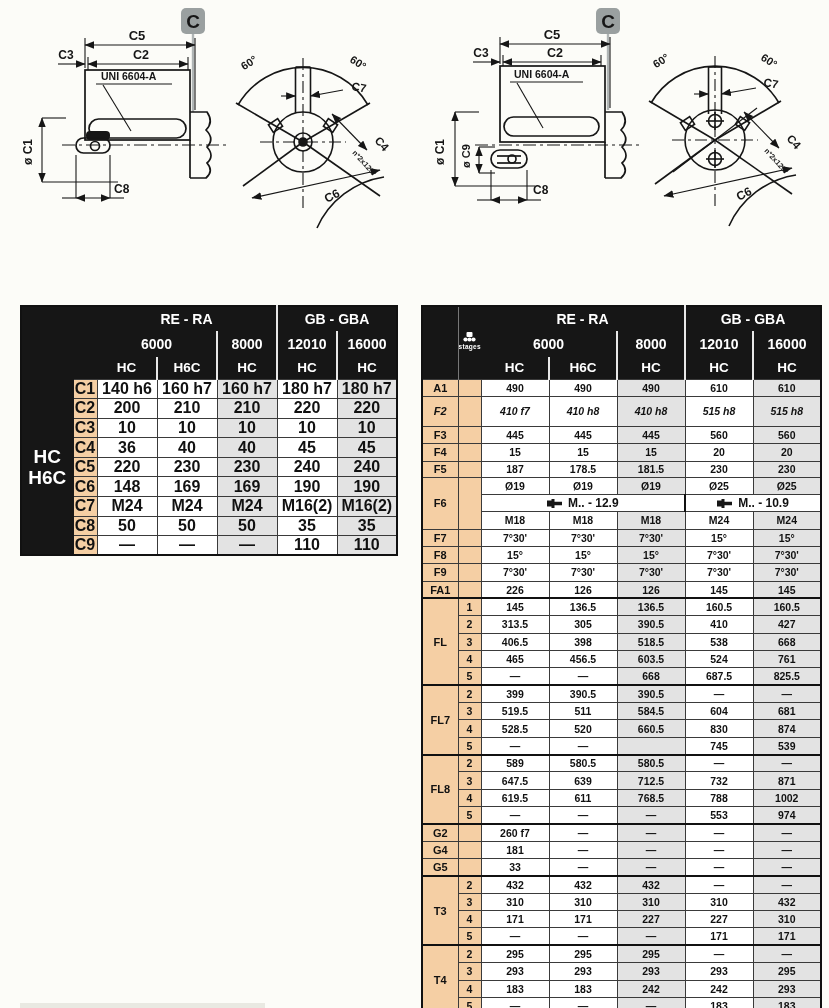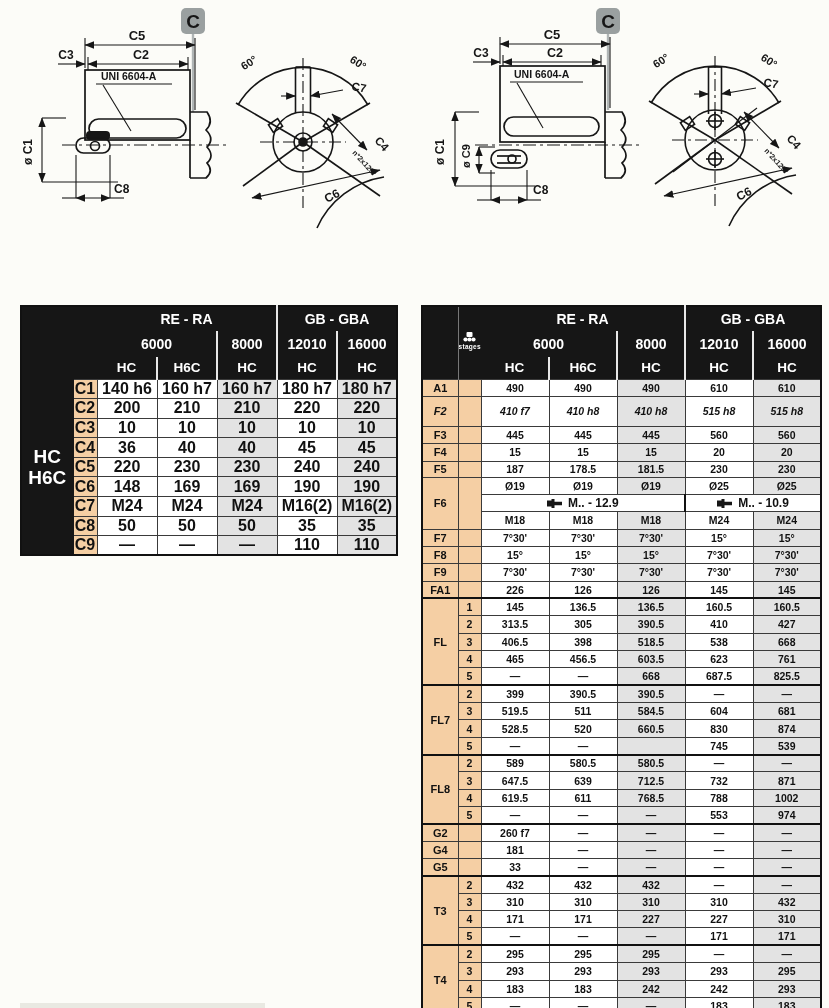--- a/index.html
+++ b/index.html
@@ -492,21 +492,21 @@
             <td class="val">398</td>
             <td class="val alt">518.5</td>
             <td class="val">538</td>
             <td class="val alt">668</td>
           </tr>
           <tr style="height: 17.35px;">
             <td class="stg" rowspan="1">4</td>
             <td class="val">465</td>
             <td class="val">456.5</td>
             <td class="val alt">603.5</td>
-            <td class="val">623</td>
+            <td class="val">524</td>
             <td class="val alt">761</td>
           </tr>
           <tr style="height: 17.35px;">
             <td class="stg" rowspan="1">5</td>
             <td class="val">—</td>
             <td class="val">—</td>
             <td class="val alt">668</td>
             <td class="val">687.5</td>
             <td class="val alt">825.5</td>
           </tr>

